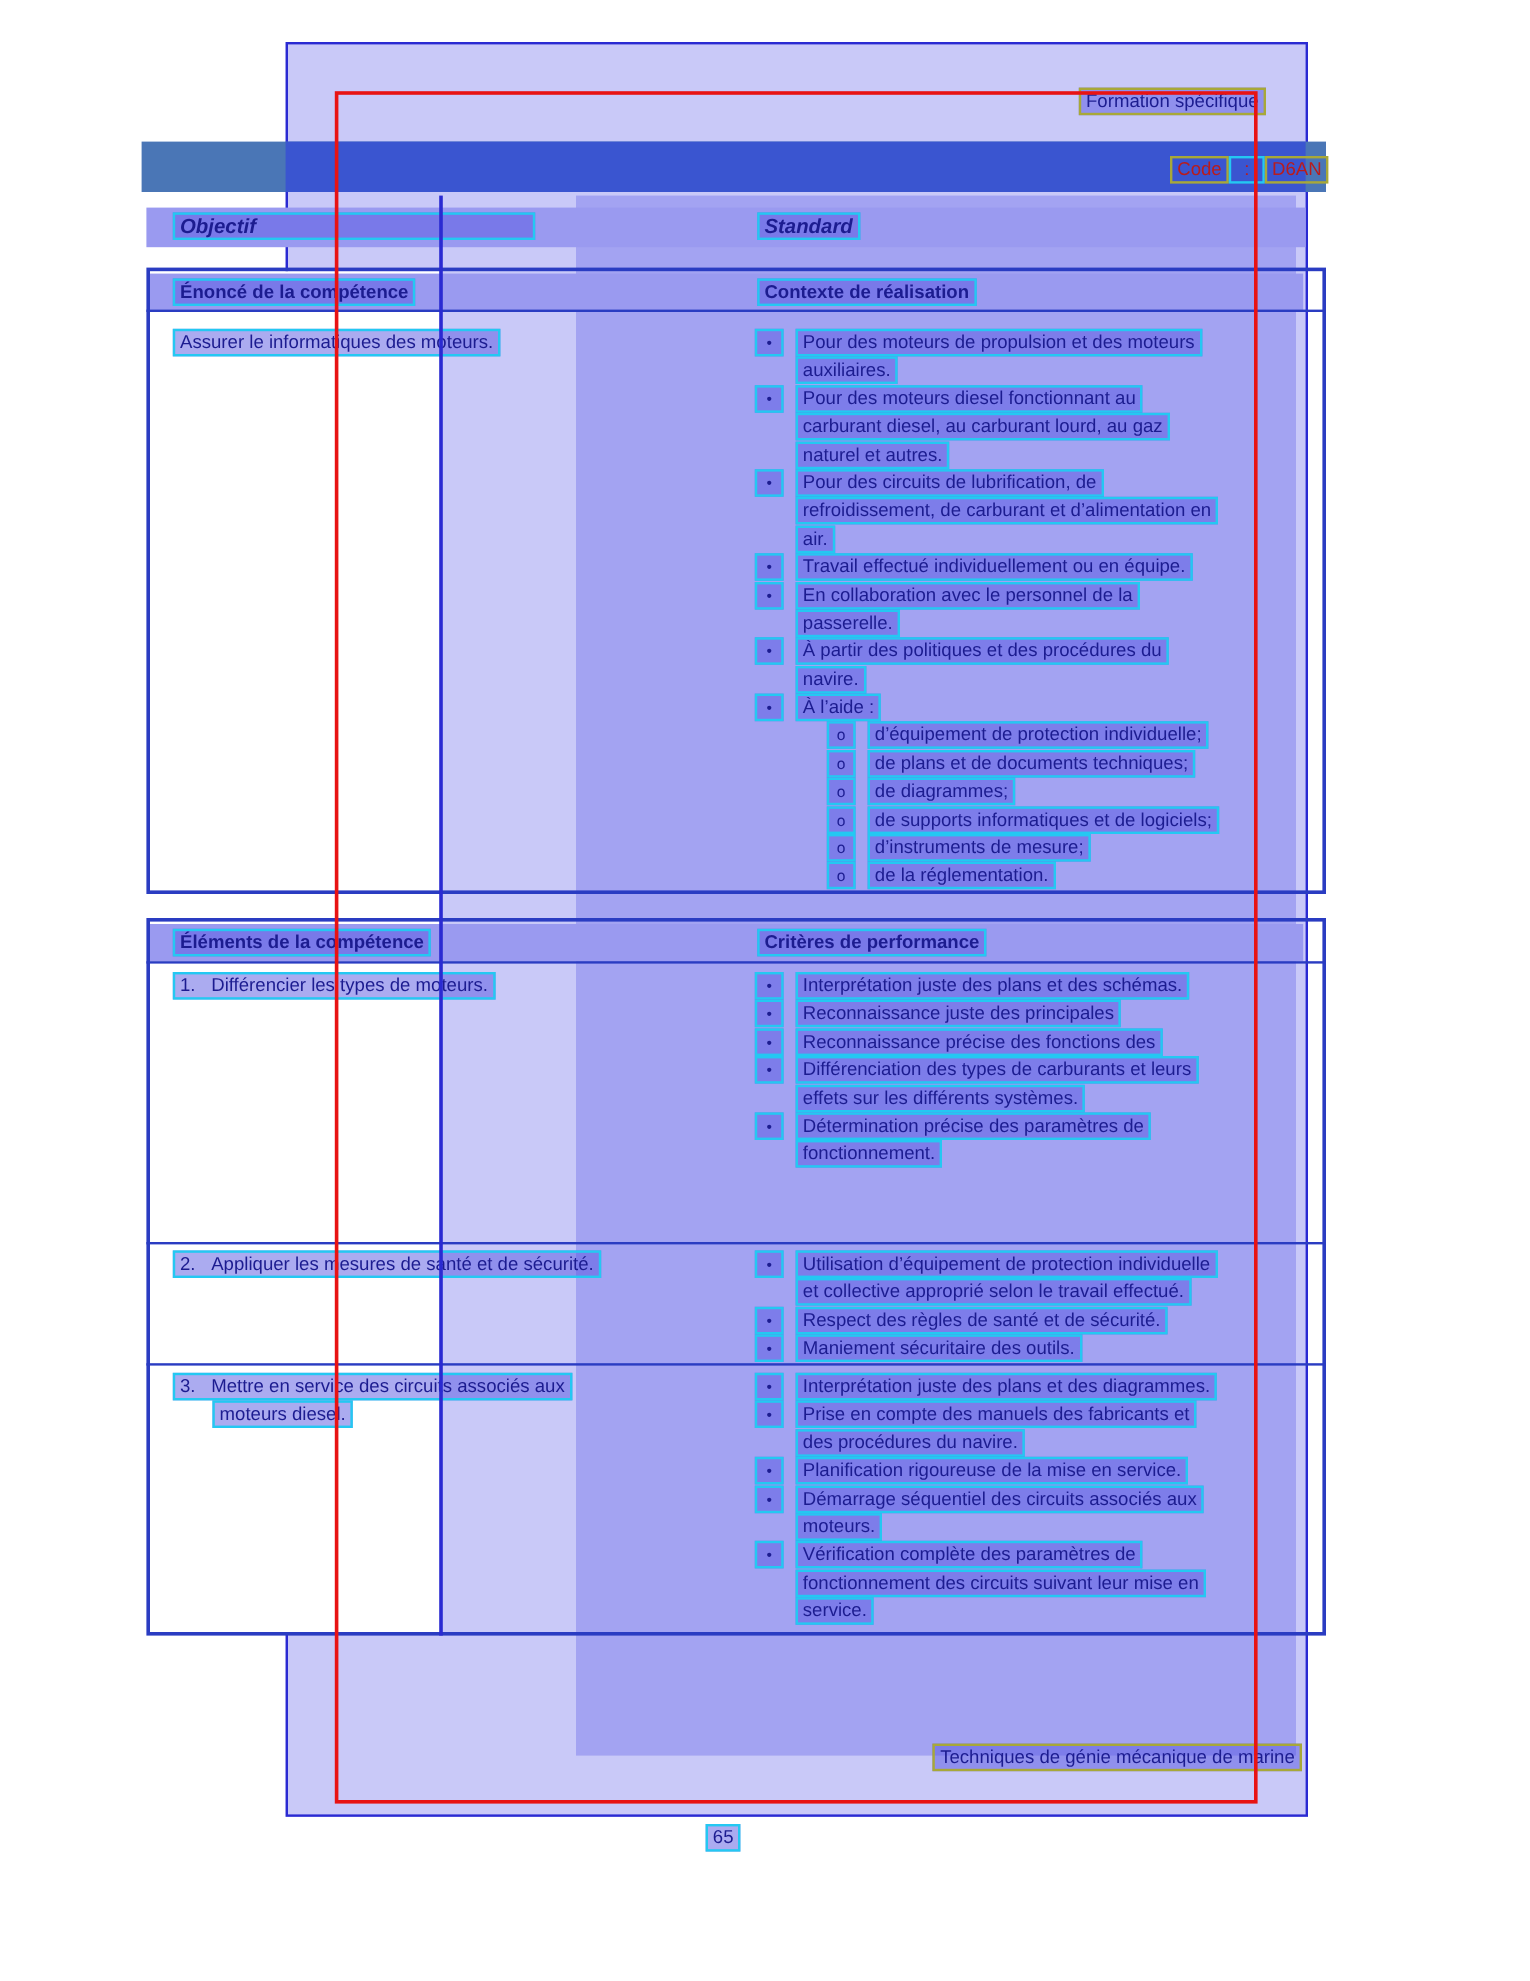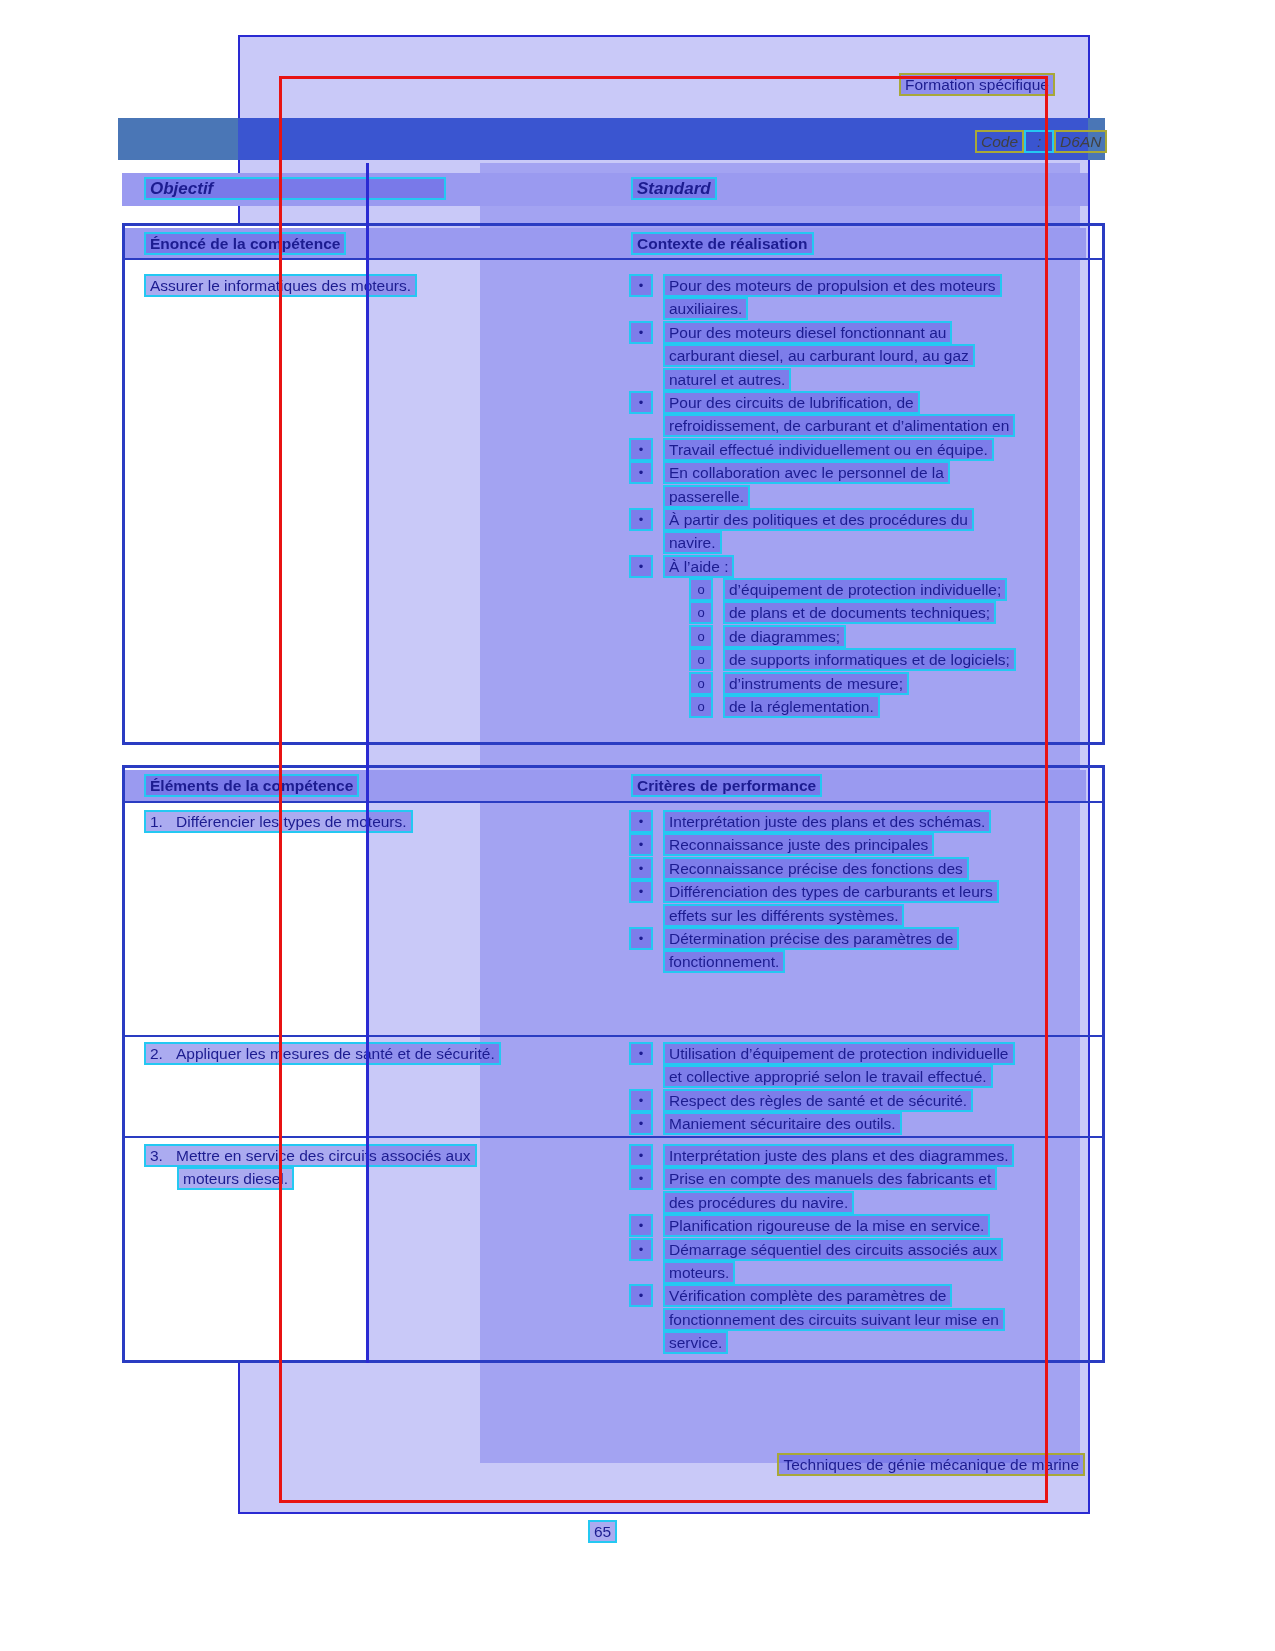--- a/index.html
+++ b/index.html
@@ -37,21 +37,21 @@
 
   
   .hl{
     display:inline-block; background:rgba(88,88,226,.5);
     border:2px solid #24c8f2; color:#1c1c90;
     padding:0 4px; line-height:19px; font-size:15.5px; white-space:nowrap;
   }
   .olive{border-color:#a8a838;}
   .bold{font-weight:bold;}
   .ital{font-style:italic; font-weight:bold; font-size:17px;}
-  .light-text{color:#404040;font-style:italic;}
+  .light-text{color:#b91c1c;}
 
   .line{display:flex; align-items:flex-start; height:23.4px;}
   .mk{
     display:inline-block; width:20px; text-align:center; margin-right:10px;
     background:rgba(88,88,226,.5); border:2px solid #24c8f2;
     font-size:13px; line-height:19px; color:#1c1c90;
   }
   .line.ind1{margin-left:60px;}
   .line.no-mk .mk{visibility:hidden;}
 
@@ -138,20 +138,24 @@
       <div class="line">
         <span class="mk">•</span>
         <span class="hl">Pour des circuits de lubrification, de</span>
       </div>
 
       <div class="line no-mk">
         <span class="mk"></span>
         <span class="hl">refroidissement, de carburant et d’alimentation en</span>
       </div>
 
+      <div class="line no-mk">
+        <span class="mk"></span>
+        <span class="hl">air.</span>
+      </div>
 
       <div class="line">
         <span class="mk">•</span>
         <span class="hl">Travail effectué individuellement ou en équipe.</span>
       </div>
 
       <div class="line">
         <span class="mk">•</span>
         <span class="hl">En collaboration avec le personnel de la</span>
       </div>

